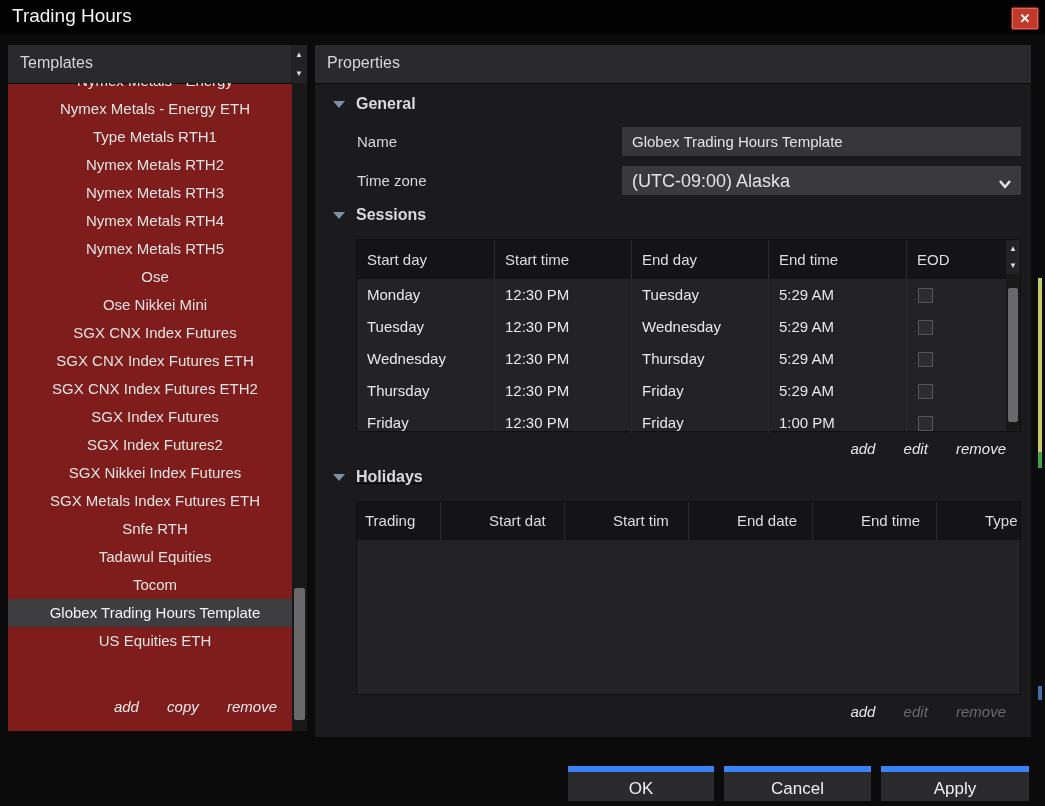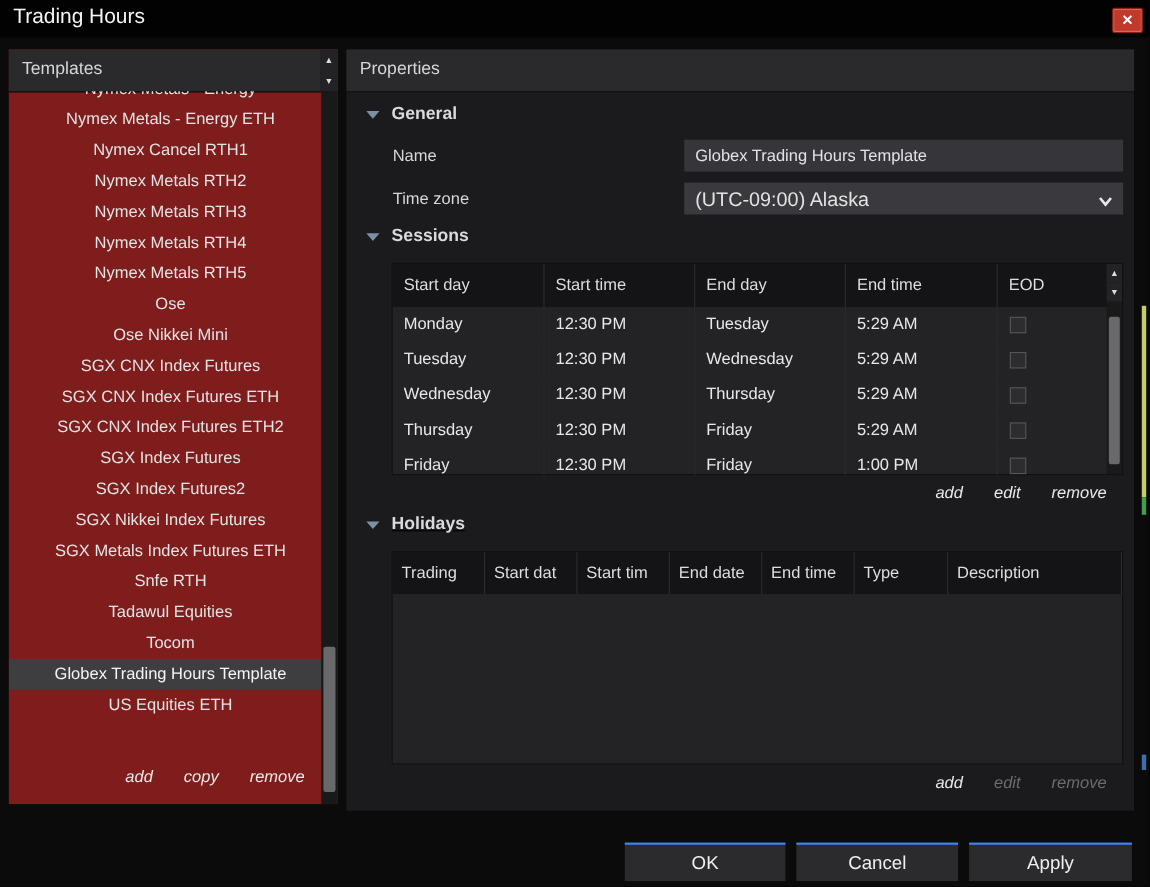--- a/index.html
+++ b/index.html
@@ -64,25 +64,25 @@
                       background:#232325;cursor:pointer;}
   .t-thumb{position:absolute;left:2px;right:2px;top:48px;height:134px;background:#69696b;border-radius:2px;cursor:pointer;}
 
   
   #sessions-table{top:194px;height:193px;}
   #sessions-table .t-header{height:39px;}
   #sessions-table .t-header .th{line-height:39px;}
   #sessions-body{top:39px;width:651px;height:154px;}
   
   #holidays-table{top:456px;height:194px;}
-  #holidays-table .t-header{height:38px;}
+  #holidays-table .t-header{height:38px;gap:40px;}
   #holidays-table .th{padding-left:8px;}
 
   
-  .footer-btn{position:absolute;top:766px;height:35px;background:#2b2b2d;border-top:2px solid #3b82f6;
+  .footer-btn{position:absolute;top:766px;height:35px;background:#2b2b2d;border-top:6px solid #3b82f6;
               color:#efefef;font-size:17px;text-align:center;line-height:34px;cursor:pointer;box-sizing:border-box;}
   #btn-ok{left:568px;width:146px;}
   #btn-cancel{left:724px;width:147px;}
   #btn-apply{left:881px;width:148px;}
 
   
   .sliver{position:absolute;width:4px;right:3px;}
   .sliver-yellow{top:278px;height:174px;background:#c6cc68;}
   .sliver-green{top:452px;height:16px;background:#42a04c;}
   .sliver-blue{top:686px;height:14px;background:#3f6fa8;}
@@ -104,21 +104,21 @@
       <div class="hdr-label">Templates</div>
       <div class="spinner">
         <div class="sp-cell">▲</div>
         <div class="sp-cell">▼</div>
       </div>
     </div>
     <div class="templates-list">
       <div class="templates-inner" id="templates-inner">
           <div class="list-item">Nymex Metals - Energy</div>
           <div class="list-item">Nymex Metals - Energy ETH</div>
-          <div class="list-item">Nymex Cancel RTH1</div>
+          <div class="list-item">Type Metals RTH1</div>
           <div class="list-item">Nymex Metals RTH2</div>
           <div class="list-item">Nymex Metals RTH3</div>
           <div class="list-item">Nymex Metals RTH4</div>
           <div class="list-item">Nymex Metals RTH5</div>
           <div class="list-item">Ose</div>
           <div class="list-item">Ose Nikkei Mini</div>
           <div class="list-item">SGX CNX Index Futures</div>
           <div class="list-item">SGX CNX Index Futures ETH</div>
           <div class="list-item">SGX CNX Index Futures ETH2</div>
           <div class="list-item">SGX Index Futures</div>

